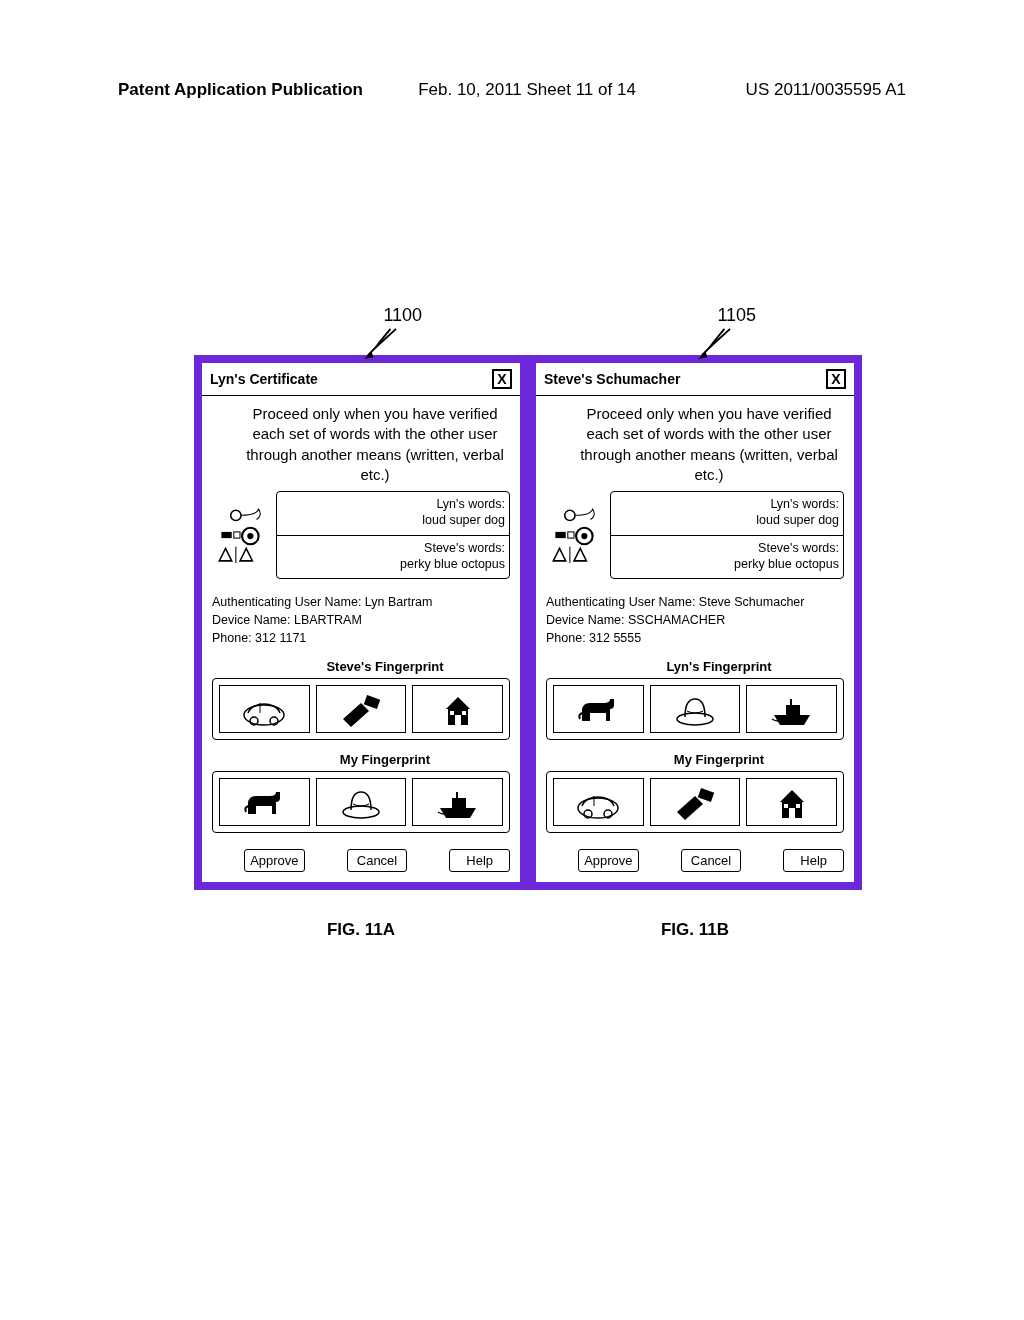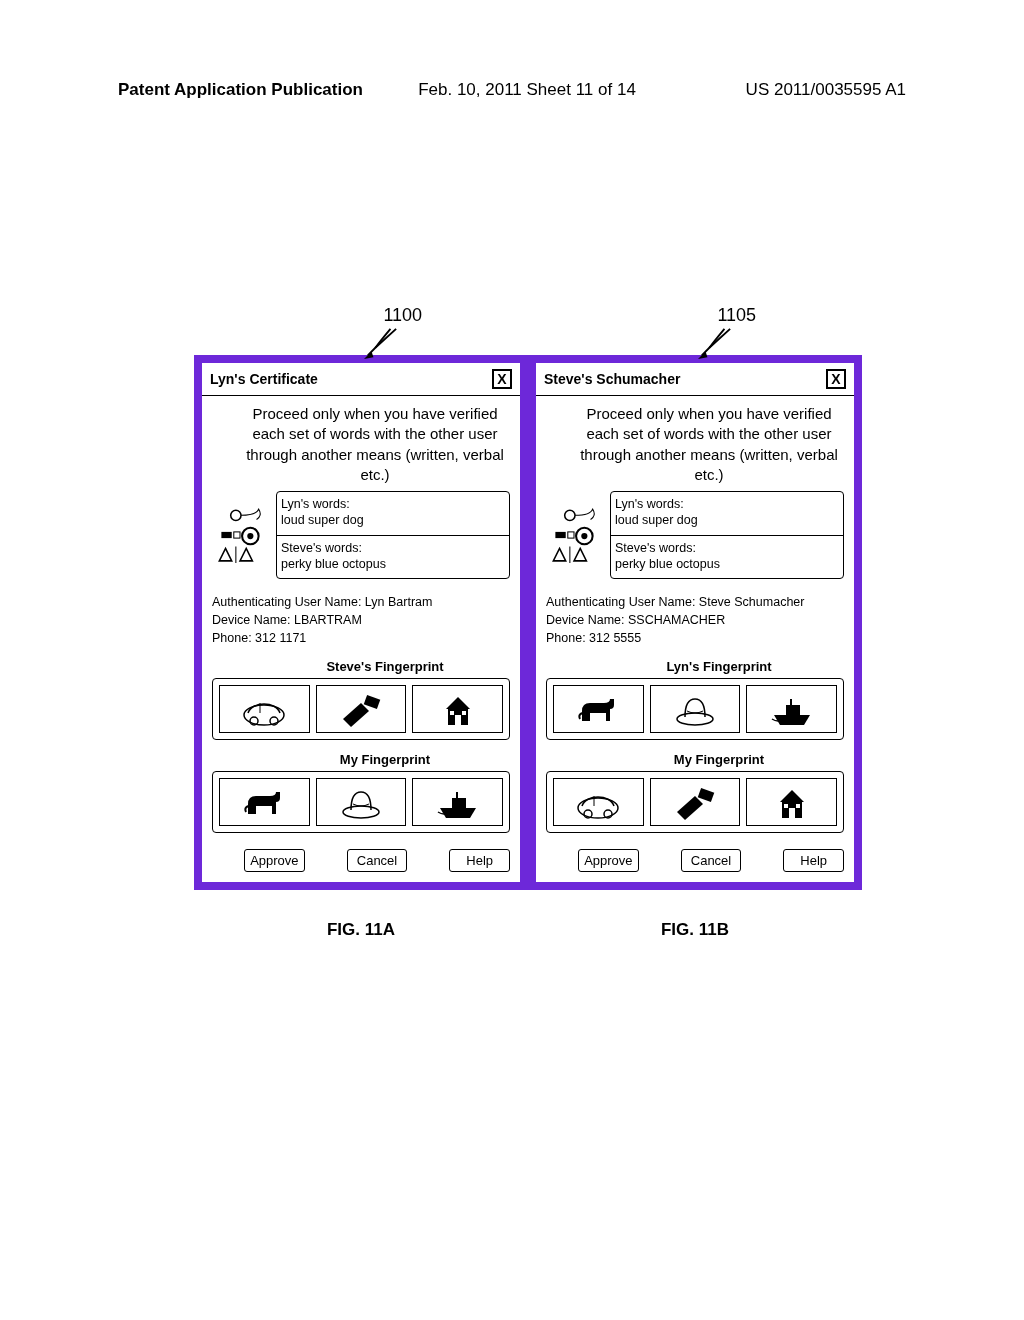--- a/index.html
+++ b/index.html
@@ -94,21 +94,21 @@
     justify-content: center;
   }
   .phone-art svg { width: 52px; height: 60px; }
   .words-box {
     flex: 1;
     border: 1px solid #000;
     border-radius: 4px;
     overflow: hidden;
   }
   .words-half {
-    text-align: left;
+    text-align: right;
     padding: 4px 4px 6px;
     font-size: 12.5px;
     line-height: 1.3;
   }
   .words-half + .words-half { border-top: 1px solid #000; }
 
   .auth-block {
     padding: 6px 10px 8px;
     font-size: 12.5px;
     line-height: 1.45;

